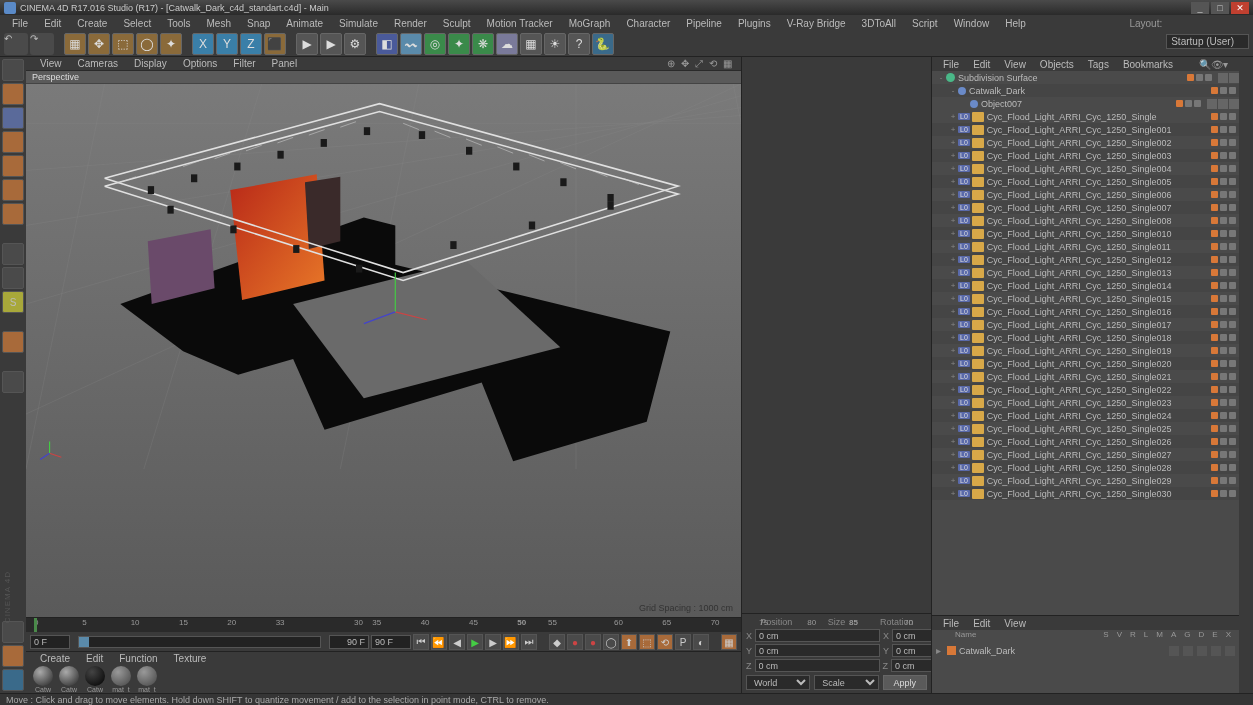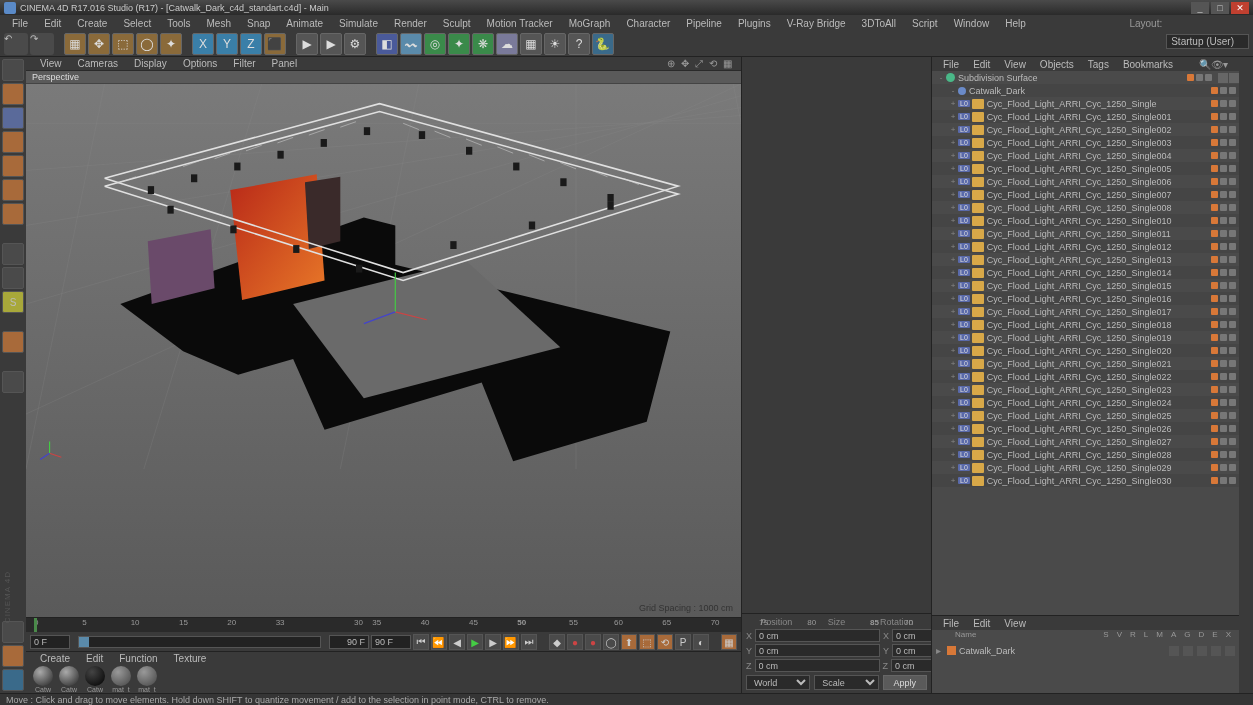--- a/index.html
+++ b/index.html
@@ -340,27 +340,27 @@
           <span class="tick" style="left: 56.3333px;">5</span>
           <span class="tick" style="left: 104.667px;">10</span>
           <span class="tick" style="left: 153px;">15</span>
           <span class="tick" style="left: 201.333px;">20</span>
           <span class="tick" style="left: 249.667px;">33</span>
           <span class="tick" style="left: 298px; padding-left: 30px;">30</span>
           <span class="tick" style="left: 346.333px;">35</span>
           <span class="tick" style="left: 394.667px;">40</span>
           <span class="tick" style="left: 443px;">45</span>
           <span class="tick" style="left: 491.333px; font-weight: bold;">50</span>
-          <span class="tick" style="left: 543px;">55</span>
+          <span class="tick" style="left: 522px;">55</span>
           <span class="tick" style="left: 588px;">60</span>
           <span class="tick" style="left: 636.333px;">65</span>
           <span class="tick" style="left: 684.667px; text-align: right;">70</span>
           <span class="tick" style="left: 733px; font-family: Liberation Mono, monospace;">75</span>
           <span class="tick" style="left: 781.333px;">80</span>
-          <span class="tick" style="left: 844px; font-weight: bold;">85</span>
+          <span class="tick" style="left: 823px; font-weight: bold;">85</span>
           <span class="tick" style="left: 878px;">70</span>
           <div style="position: absolute; left: 8px; top: 0px; width: 3px; height: 14px; background: rgb(74, 138, 74);"></div>
         </div>
       <div class="timeline-controls">
         <input class="tl-field" value="0 F" style="">
         <div class="tl-slider">
           <div style="width:10px;height:100%;background:#5a8aaa"></div>
         </div>
         <input class="tl-field" style="text-align: right;" value="90 F">
         <input class="tl-field" value="90 F" style="">
@@ -491,20 +491,35 @@
         <div class="tree-row alt" style="padding-left: 16px;">
           <span class="tree-exp">-</span>
           <span class="tree-icon null"></span>
           <span class="tree-label">Catwalk_Dark</span>
           <span class="tree-dots">
             <span class="dot orange"></span>
             <span class="dot grey"></span>
             <span class="dot grey"></span>
           </span>
         </div>
+        <div class="tree-row" style="padding-left: 28px;">
+          <span class="tree-exp"></span>
+          <span class="tree-icon null"></span>
+          <span class="tree-label">Object007</span>
+          <span class="tree-dots">
+            <span class="dot orange"></span>
+            <span class="dot grey"></span>
+            <span class="dot grey"></span>
+          </span>
+          <span class="tag-icons">
+            <span class="tag"></span>
+            <span class="tag"></span>
+            <span class="tag"></span>
+          </span>
+        </div>
         <div class="tree-row" style="padding-left: 16px;">
           <span class="tree-exp">+</span>
           <span class="lo-badge">L0</span>
           <span class="tree-icon light"></span>
           <span class="tree-label">Cyc_Flood_Light_ARRI_Cyc_1250_Single</span>
           <span class="tree-dots">
             <span class="dot orange"></span>
             <span class="dot grey"></span>
             <span class="dot grey"></span>
           </span>

